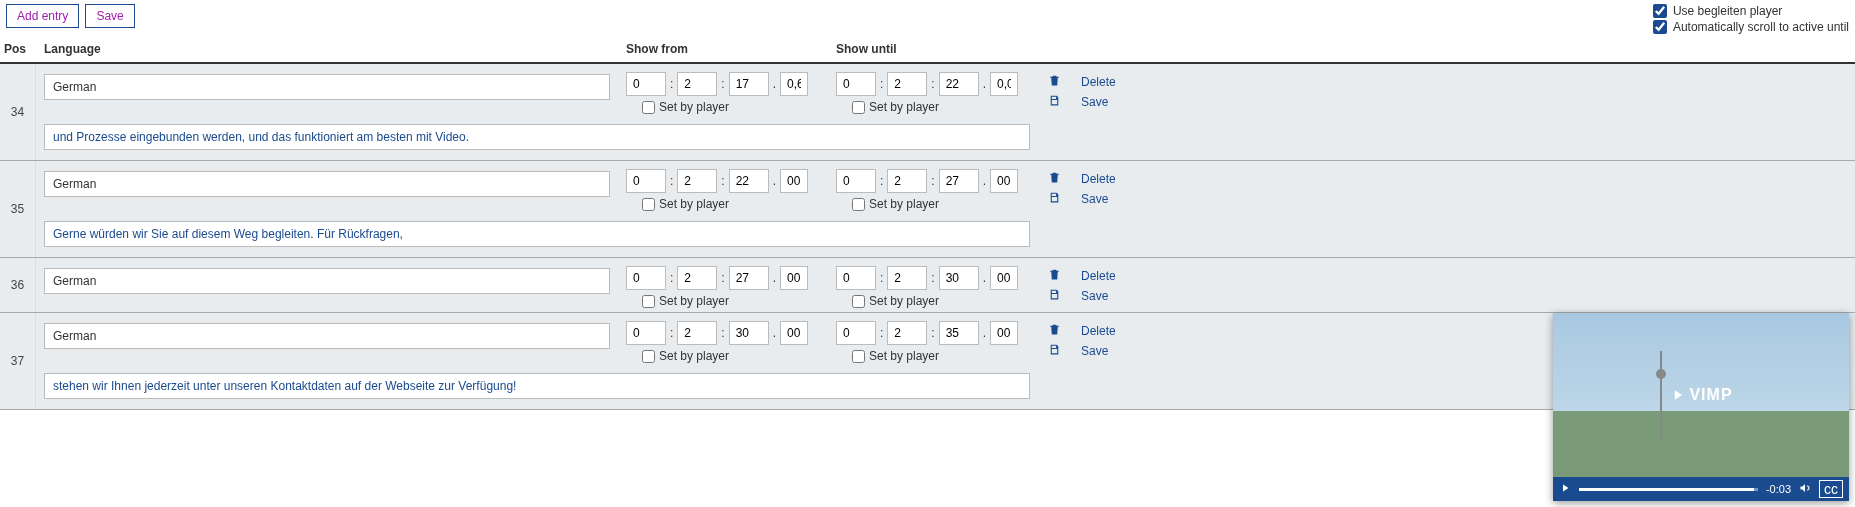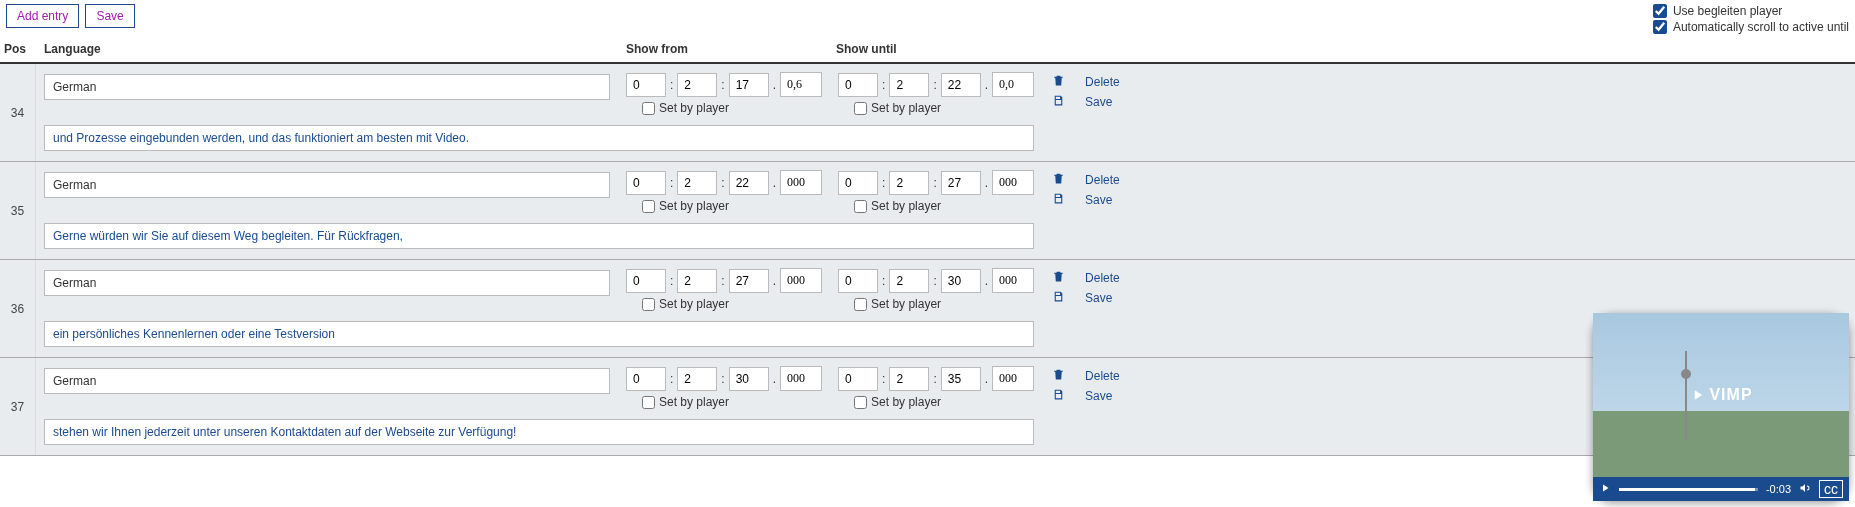--- a/index.html
+++ b/index.html
@@ -20,31 +20,31 @@
 
 .entry { display: flex; border-bottom: 1px solid #aaa; }
 .entry-pos { width: 36px; background: #e9ecef; display: flex; align-items: center; justify-content: center; font-size: 12px; color: #444; border-right: 1px solid #ddd; }
 .entry-main { flex: 0 0 1002px; display: flex; flex-direction: column; background: #e9ecef; }
 .entry-toprow { display: flex; }
 .lang-cell { flex: 0 0 582px; padding: 10px 8px 6px 8px; }
 .time-cell { flex: 0 0 210px; padding: 8px 8px 4px 8px; }
 .lang-input { width: 100%; padding: 5px 8px; border: 1px solid #bbb; font-size: 12px; color: #333; background: #fff; }
 .time-inputs { display: flex; align-items: center; gap: 4px; }
 .num-input { width: 40px; padding: 4px 6px; border: 1px solid #bbb; font-size: 12px; background: #fff; text-align: left; }
-.num-input.wide { width: 42px; font-family: Liberation Serif, serif; }
+.num-input.wide { width: 28px; }
 .sep { font-size: 12px; color: #333; }
 .setby { display: flex; align-items: center; gap: 4px; margin-top: 4px; font-size: 12px; color: #333; padding-left: 16px; }
 .setby input { width: 13px; height: 13px; }
 .text-row { padding: 6px 8px 10px 8px; }
 .text-input { width: 100%; padding: 5px 8px; border: 1px solid #bbb; font-size: 12px; color: #1a4b8f; background: #fff; }
 .entry-actions { flex: 1; background: #e9ecef; padding: 10px 10px 6px 10px; display: flex; flex-direction: column; gap: 4px; }
 .action-link { color: #1a4b8f; font-size: 12px; display: flex; align-items: center; gap: 20px; cursor: pointer; }
 .action-link svg { width: 13px; height: 13px; fill: #1a4b8f; }
 
-.player { position: fixed; bottom: 6px; right: 6px; width: 256px; height: 188px; background: #a3a3a3; box-shadow: 0 2px 8px rgba(0,0,0,0.4); border-radius: 20px; }
+.player { position: fixed; bottom: 6px; right: 6px; width: 296px; height: 188px; background: #a3a3a3; box-shadow: 0 2px 8px rgba(0,0,0,0.4); }
 .player-video { width: 100%; height: 164px; background: linear-gradient(180deg,#a8c8e0 0%,#bdd6e8 60%,#7a9a78 60%,#7a9a78 100%); position: relative; overflow: hidden; }
 .player-logo { position: absolute; top: 50%; left: 50%; transform: translate(-50%,-50%); color: #fff; font-weight: 600; font-size: 16px; letter-spacing: 1px; display:flex; align-items:center; gap:4px;}
 .player-logo svg{width:16px;height:16px;fill:#fff;}
 .tower { position: absolute; left: 36%; bottom: 22%; width: 2px; height: 90px; background: #888; }
 .tower::before{content:"";position:absolute;top:18px;left:-4px;width:10px;height:10px;border-radius:50%;background:#888;}
 .player-controls { height: 24px; background: #1a4b8f; display: flex; align-items: center; padding: 0 6px; gap: 8px; color: #fff; font-size: 11px; }
 .pc-play svg { width: 12px; height: 12px; fill: #fff; cursor:pointer; }
 .pc-progress { flex: 1; height: 3px; background: rgba(255,255,255,0.4); position: relative; }
 .pc-progress-fill { position: absolute; left: 0; top: 0; height: 100%; width: 98%; background: #fff; }
 .pc-vol svg { width: 12px; height: 12px; fill: #fff; cursor:pointer;}
@@ -224,23 +224,20 @@
             <input class="num-input" value="30" style="">
               <span class="sep">.</span>
             <input class="num-input wide" value="000" style="">
           </div>
           <label class="setby">
             <input type="checkbox" style="">
             <span>Set by player</span>
           </label>
         </div>
       </div>
-      <div class="text-row">
-        <input class="text-input" value="ein persönliches Kennenlernen oder eine Testversion" style="">
-      </div>
     </div>
     <div class="entry-actions">
       <span class="action-link">
           <span><svg viewBox="0 0 24 24">
               <path d="M6 7h12l-1 14H7L6 7zm3-4h6l1 2h4v2H4V5h4l1-2z"></path>
             </svg></span>
           <span>Delete</span>
         </span>
       <span class="action-link">
           <span><svg viewBox="0 0 24 24">

